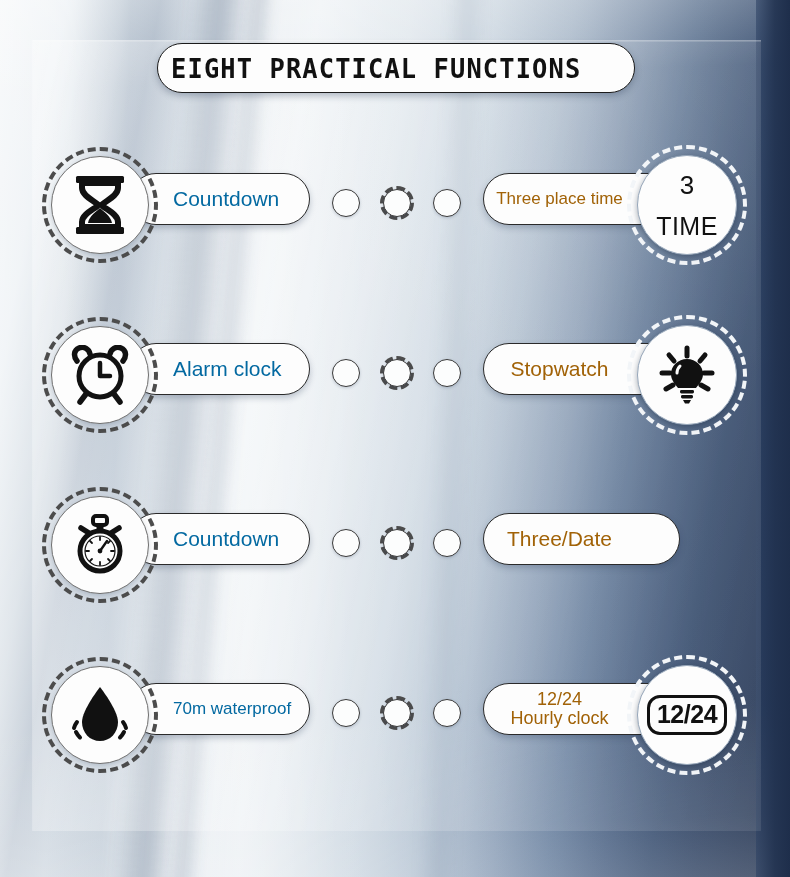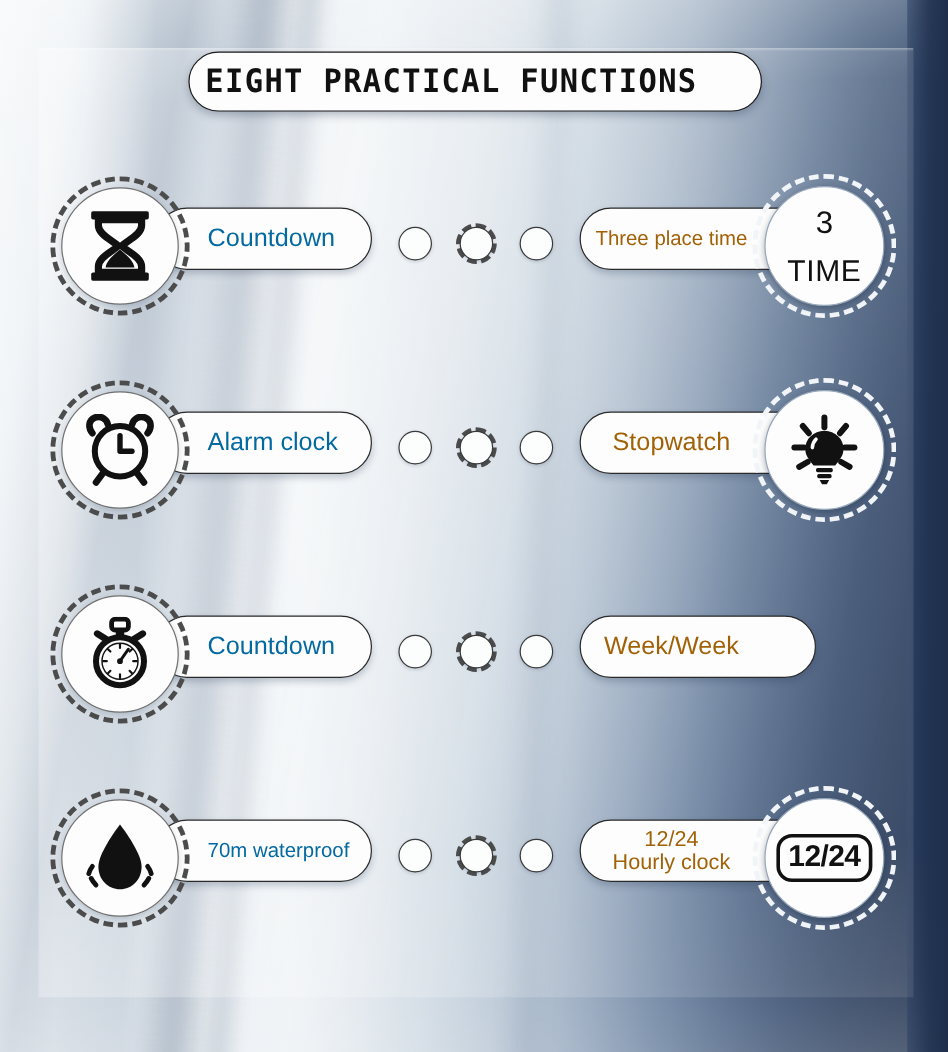--- a/index.html
+++ b/index.html
@@ -443,21 +443,21 @@
     <div class="dots">
       <div class="dot dot-1"></div>
       <div class="dot-mid-wrap">
         <div class="ring"></div>
         <div class="dot"></div>
       </div>
       <div class="dot dot-3"></div>
     </div>
 
     <div class="pill pill-right">
-      <span class="pill-text">Week/Week</span>
+      <span class="pill-text">Three/Date</span>
     </div>
 
   </div>
 
   <div class="row" style="top:630px">
 
     <div class="badge badge-left">
       <div class="ring"></div>
       <div class="disc">
         <svg class="ico" width="66" height="62" viewBox="0 0 66 62">

